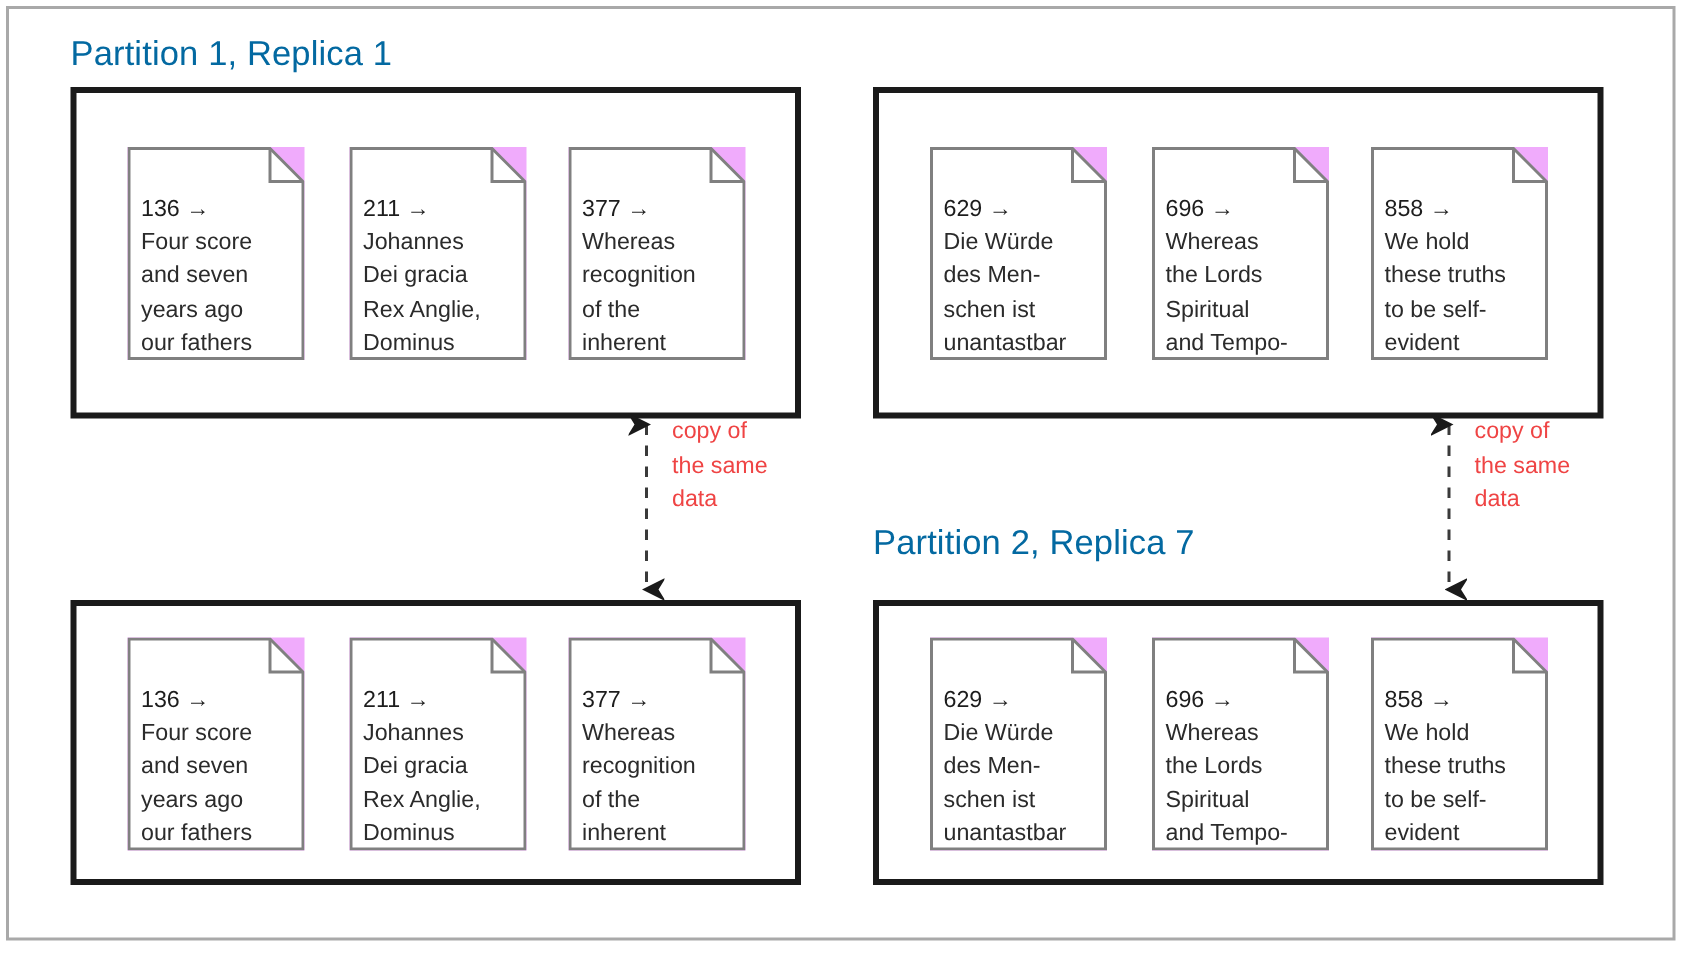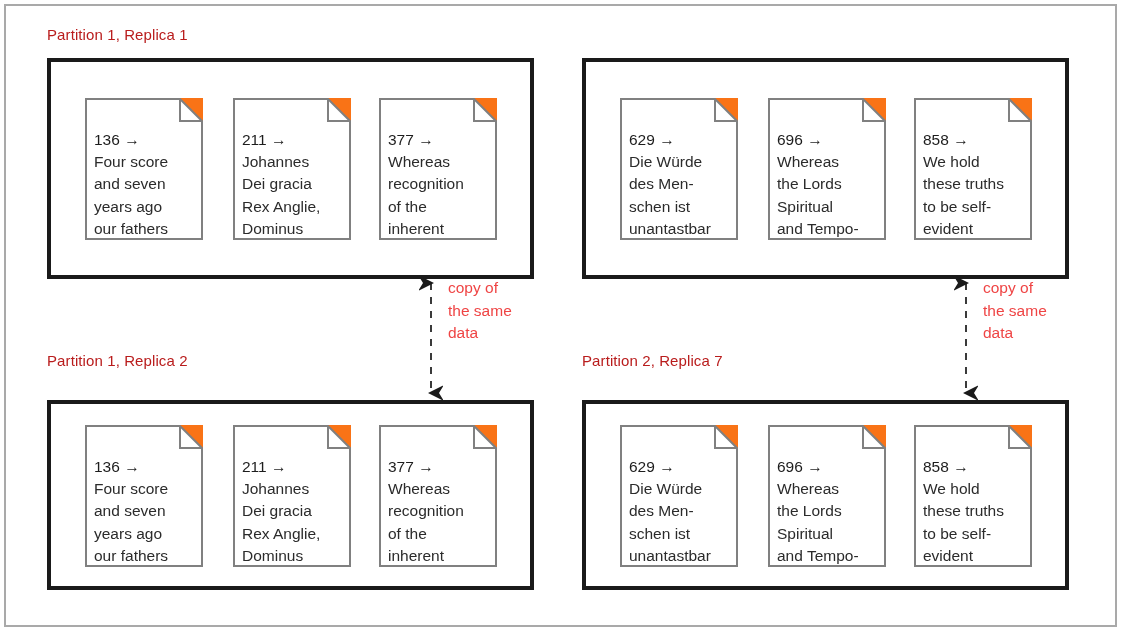--- a/index.html
+++ b/index.html
@@ -23,37 +23,37 @@
     left: 4px;
     top: 4px;
     width: 1113px;
     height: 623px;
     border: 2px solid #a9a9a9;
     box-sizing: border-box;
     background: #ffffff;
   }
   .panel-title {
     position: absolute;
-    font-size: 15px;
+    font-size: 23px;
     line-height: 26px;
-    color: #b91c1c;
+    color: #0369a1;
     white-space: nowrap;
     letter-spacing: 0.1px;
   }
   .panel-box {
     position: absolute;
     border: 4px solid #1a1a1a;
     box-sizing: border-box;
     background: #ffffff;
   }
   
   .doc-card {
     position: absolute;
     box-sizing: border-box;
-    background: #f97316;
+    background: #f0abfc;
   }
   .doc-card .doc-shape {
     position: absolute;
     left: 0;
     top: 0;
     width: 100%;
     height: 100%;
   }
   .doc-card .doc-text {
     position: absolute;
@@ -171,21 +171,20 @@
     </svg>
     <div class="doc-text">
       <span class="doc-id">858 →
 </span><span>We hold
 these truths
 to be self-
 evident</span>
     </div>
   </div>
 
-  <div class="panel-title" style="left:47px; top:348px;">Partition 1, Replica 2</div>
   <div class="panel-box" style="left:47px; top:400px; width:487px; height:190px;"></div>
 
   <div class="doc-card" style="left:85px; top:425px; width:118px; height:142px;">
     <svg class="doc-shape" viewBox="0 0 118 142" preserveAspectRatio="none">
       <path d="M1,1 L95,1 L117,23 L117,141 L1,141 Z" fill="#ffffff" stroke="#808080" stroke-width="2"></path>
       <path d="M95,1 L95,23 L117,23" fill="none" stroke="#808080" stroke-width="2"></path>
     </svg>
     <div class="doc-text">
       <span class="doc-id">136 →
 </span><span>Four score

